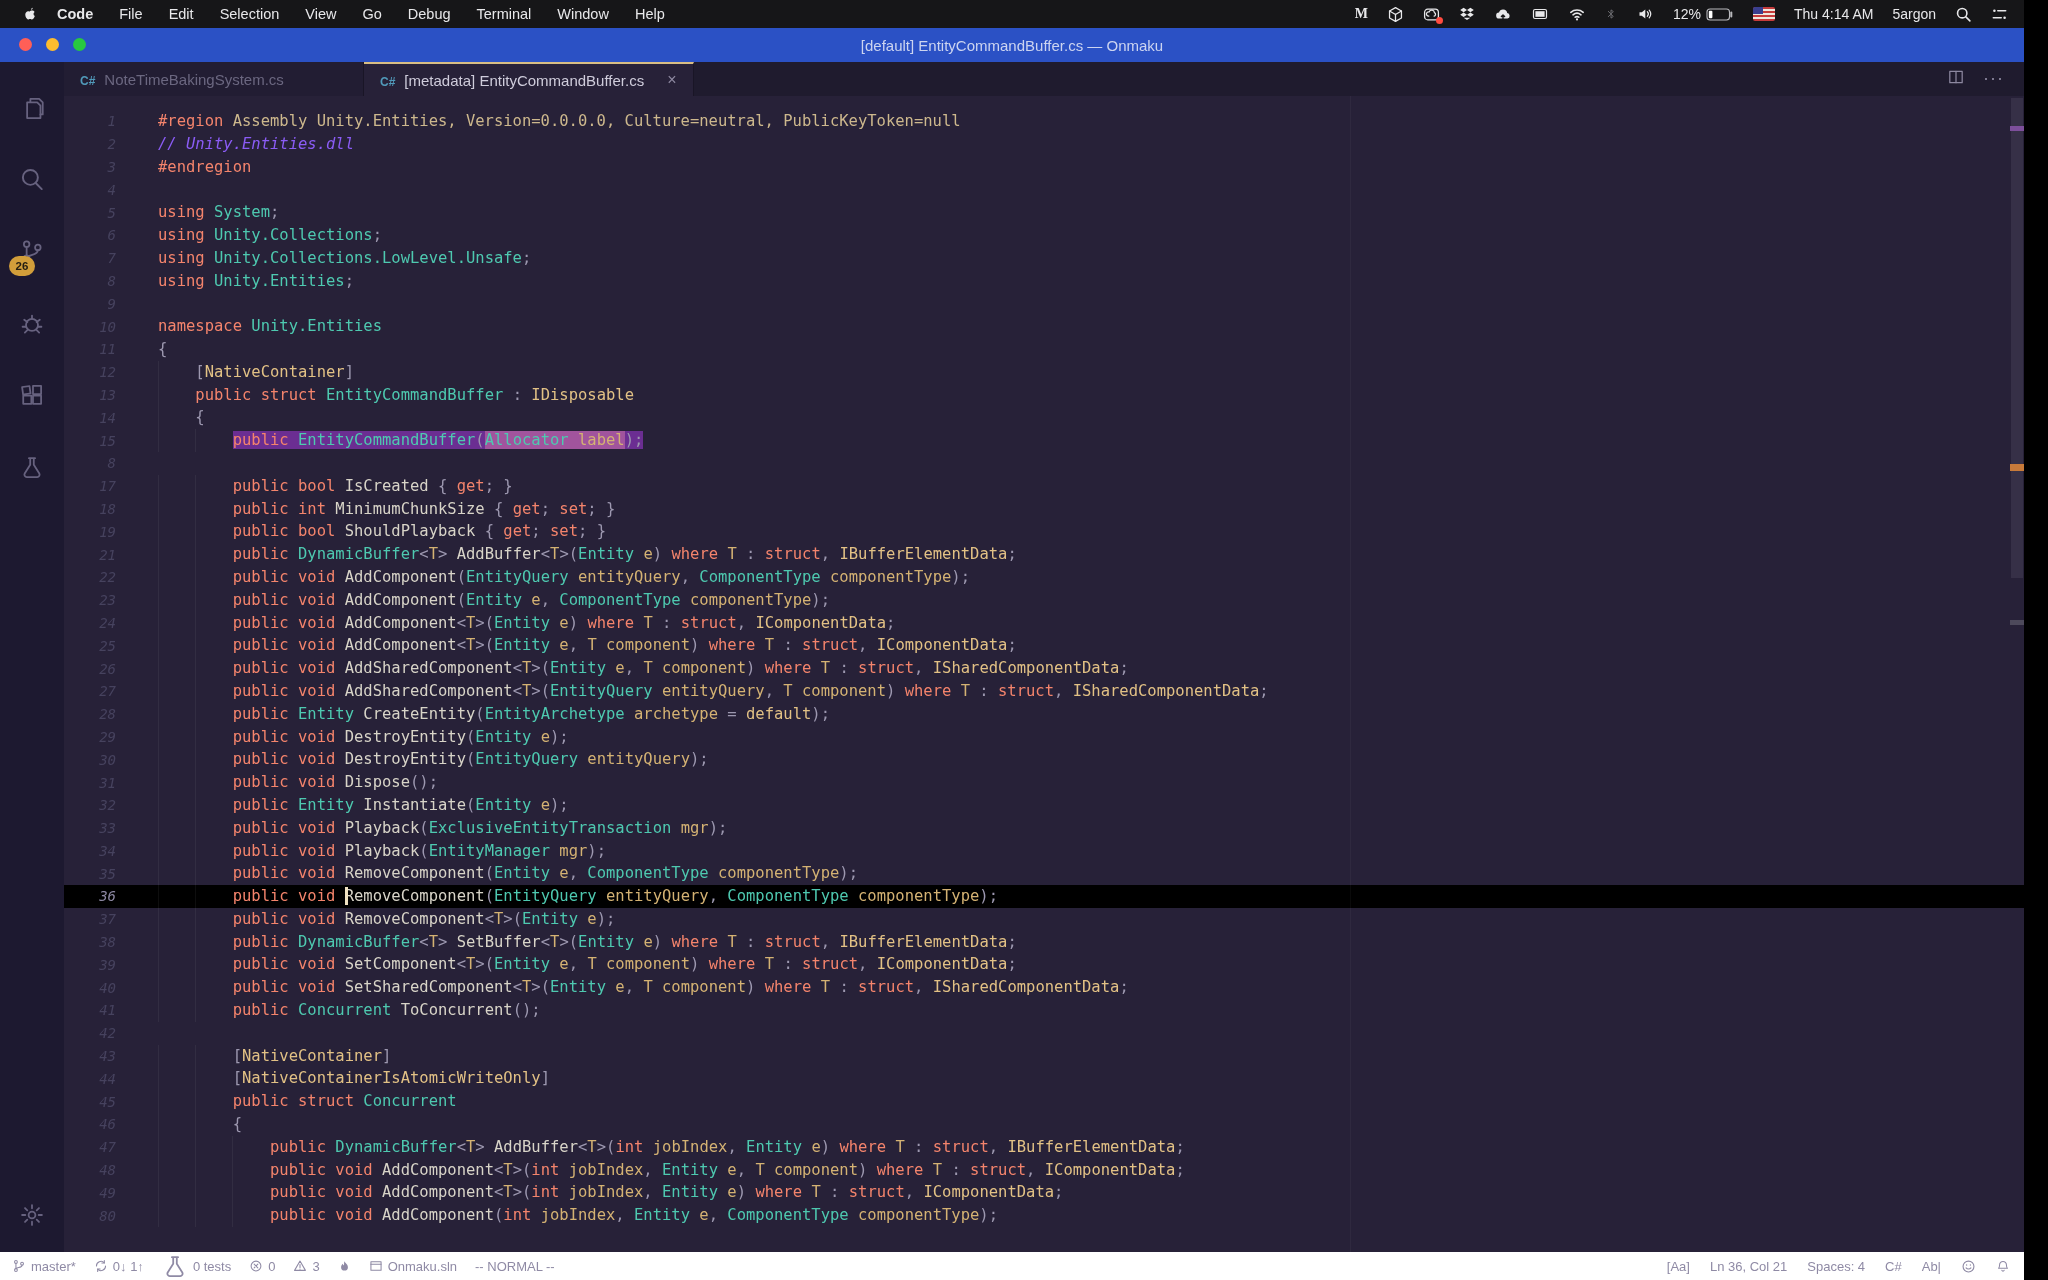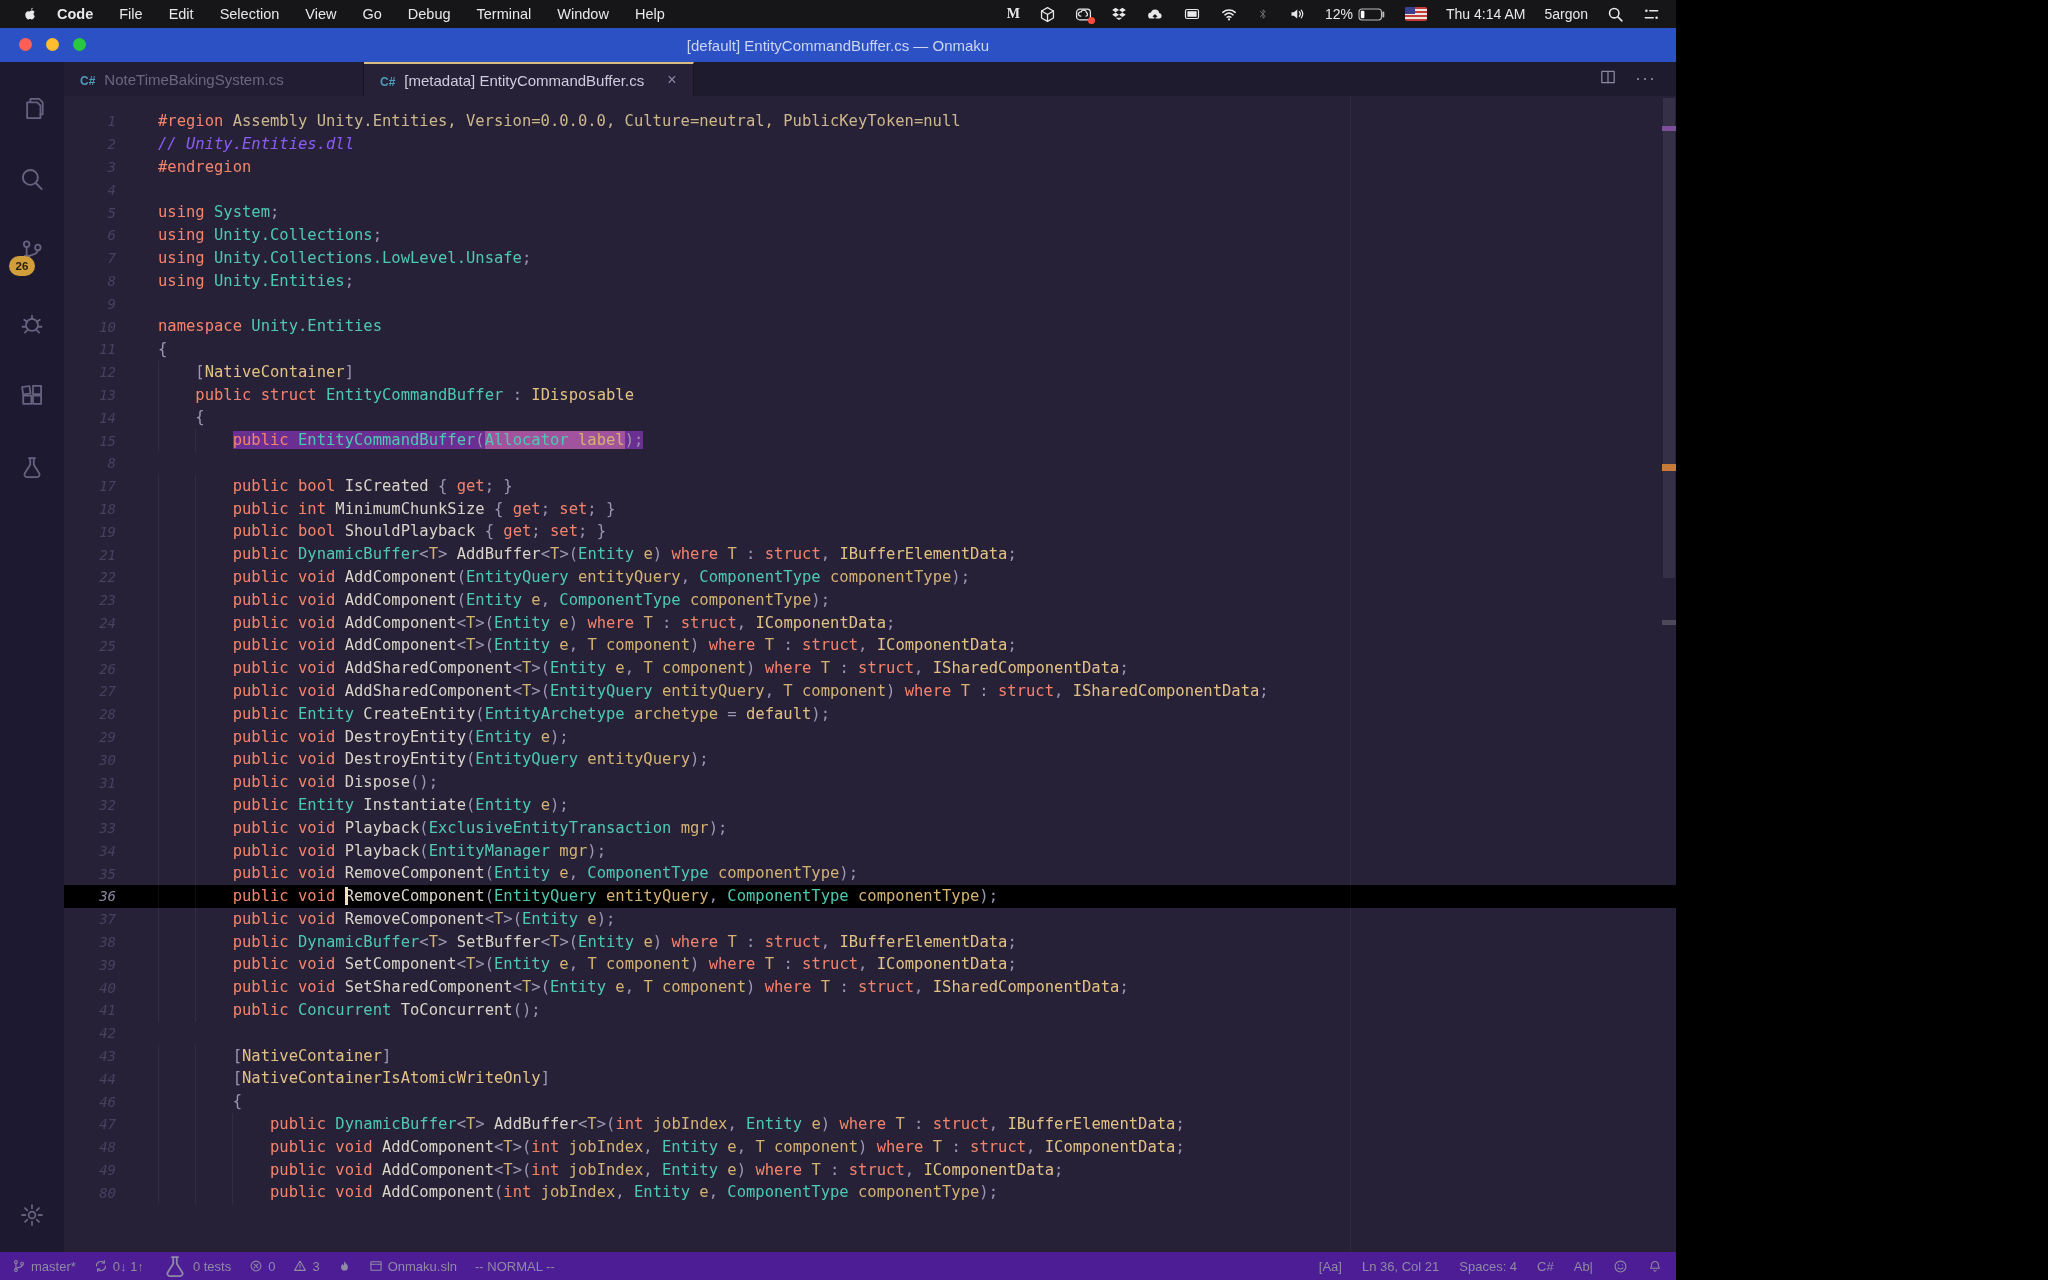--- a/index.html
+++ b/index.html
@@ -1,16 +1,16 @@
 <!DOCTYPE html>
 <html><head>
 <meta charset="utf-8">
 <style>
   html,body{margin:0;padding:0;background:#000;}
-  #screen{position:relative;width:1676px;height:1280px;overflow:hidden;
+  #screen{position:relative;width:2024px;height:1280px;overflow:hidden;
     font-family:"Liberation Sans",sans-serif;background:#272138;}
 
   
   #menubar{position:absolute;top:0;left:0;right:0;height:28px;background:#161618;
     display:flex;align-items:center;color:#e8e8ea;font-size:14.5px;}
   #menu-left{display:flex;align-items:center;gap:0;padding-left:14px;}
   #menu-left .apple{width:30px;display:flex;justify-content:center;}
   .mitem{padding:0 13px;cursor:default;}
   .mitem.b{font-weight:bold;}
   #tray{margin-left:auto;display:flex;align-items:center;gap:19px;padding-right:16px;font-size:14px;}
@@ -67,21 +67,21 @@
   .tk-c{color:#8b5cf6;font-style:italic;}
   .sel1{background:#6b2e92;} .sel2{background:#a1549d;}
   .cursor{display:inline-block;width:3px;height:18px;background:#f0e2c2;vertical-align:middle;
     margin-right:-3px;position:relative;top:-1px;}
   #ruler{position:absolute;top:0;bottom:0;left:1286px;width:1px;background:rgba(255,255,255,0.04);}
   #scrollbar{position:absolute;top:0;right:0;width:14px;bottom:0;}
   #sb-thumb{position:absolute;top:2px;right:1px;width:12px;height:480px;background:rgba(190,185,210,0.10);}
   .ov-mark{position:absolute;right:0;width:14px;}
 
   
-  #statusbar{position:absolute;left:0;right:0;bottom:0;height:28px;background:#4c1d95;
+  #statusbar{position:absolute;left:0;right:0;bottom:0;height:28px;background:#ffffff;
     display:flex;align-items:center;color:#8f8aa5;font-size:13px;}
   #status-left{display:flex;align-items:center;gap:18px;padding-left:12px;}
   #status-right{margin-left:auto;display:flex;align-items:center;gap:20px;padding-right:14px;}
   .sitem{display:flex;align-items:center;gap:5px;white-space:nowrap;}
   .sitem svg{display:block;}
 </style>
 </head>
 <body>
 
 <div id="screen">
@@ -466,20 +466,24 @@
         </div>
         <div class="line">
           <span class="gutter">43</span>
           <span class="ltext"><i class="guide" style="left: 18px;"></i><i class="guide" style="left: 55.2px;"></i><span class="tk-x">        [</span><span class="tk-i">NativeContainer</span><span class="tk-x">]</span></span>
         </div>
         <div class="line">
           <span class="gutter">44</span>
           <span class="ltext"><i class="guide" style="left: 18px;"></i><i class="guide" style="left: 55.2px;"></i><span class="tk-x">        [</span><span class="tk-i">NativeContainerIsAtomicWriteOnly</span><span class="tk-x">]</span></span>
         </div>
         <div class="line">
+          <span class="gutter">45</span>
+          <span class="ltext"><i class="guide" style="left: 18px;"></i><i class="guide" style="left: 55.2px;"></i><span class="tk-x">        </span><span class="tk-k">public</span><span class="tk-x"> </span><span class="tk-k">struct</span><span class="tk-x"> </span><span class="tk-t">Concurrent</span></span>
+        </div>
+        <div class="line">
           <span class="gutter">46</span>
           <span class="ltext"><i class="guide" style="left: 18px;"></i><i class="guide" style="left: 55.2px;"></i><span class="tk-x">        {</span></span>
         </div>
         <div class="line">
           <span class="gutter">47</span>
           <span class="ltext"><i class="guide" style="left: 18px;"></i><i class="guide" style="left: 55.2px;"></i><i class="guide" style="left: 92.4px;"></i><span class="tk-x">            </span><span class="tk-k">public</span><span class="tk-x"> </span><span class="tk-t">DynamicBuffer</span><span class="tk-x">&lt;</span><span class="tk-p">T</span><span class="tk-x">&gt; </span><span class="tk-m">AddBuffer</span><span class="tk-x">&lt;</span><span class="tk-p">T</span><span class="tk-x">&gt;(</span><span class="tk-k">int</span><span class="tk-x"> </span><span class="tk-p">jobIndex</span><span class="tk-x">, </span><span class="tk-t">Entity</span><span class="tk-x"> </span><span class="tk-p">e</span><span class="tk-x">) </span><span class="tk-k">where</span><span class="tk-x"> </span><span class="tk-p">T</span><span class="tk-x"> : </span><span class="tk-k">struct</span><span class="tk-x">, </span><span class="tk-i">IBufferElementData</span><span class="tk-x">;</span></span>
         </div>
         <div class="line">
           <span class="gutter">48</span>
           <span class="ltext"><i class="guide" style="left: 18px;"></i><i class="guide" style="left: 55.2px;"></i><i class="guide" style="left: 92.4px;"></i><span class="tk-x">            </span><span class="tk-k">public</span><span class="tk-x"> </span><span class="tk-k">void</span><span class="tk-x"> </span><span class="tk-m">AddComponent</span><span class="tk-x">&lt;</span><span class="tk-p">T</span><span class="tk-x">&gt;(</span><span class="tk-k">int</span><span class="tk-x"> </span><span class="tk-p">jobIndex</span><span class="tk-x">, </span><span class="tk-t">Entity</span><span class="tk-x"> </span><span class="tk-p">e</span><span class="tk-x">, </span><span class="tk-p">T component</span><span class="tk-x">) </span><span class="tk-k">where</span><span class="tk-x"> </span><span class="tk-p">T</span><span class="tk-x"> : </span><span class="tk-k">struct</span><span class="tk-x">, </span><span class="tk-i">IComponentData</span><span class="tk-x">;</span></span>

